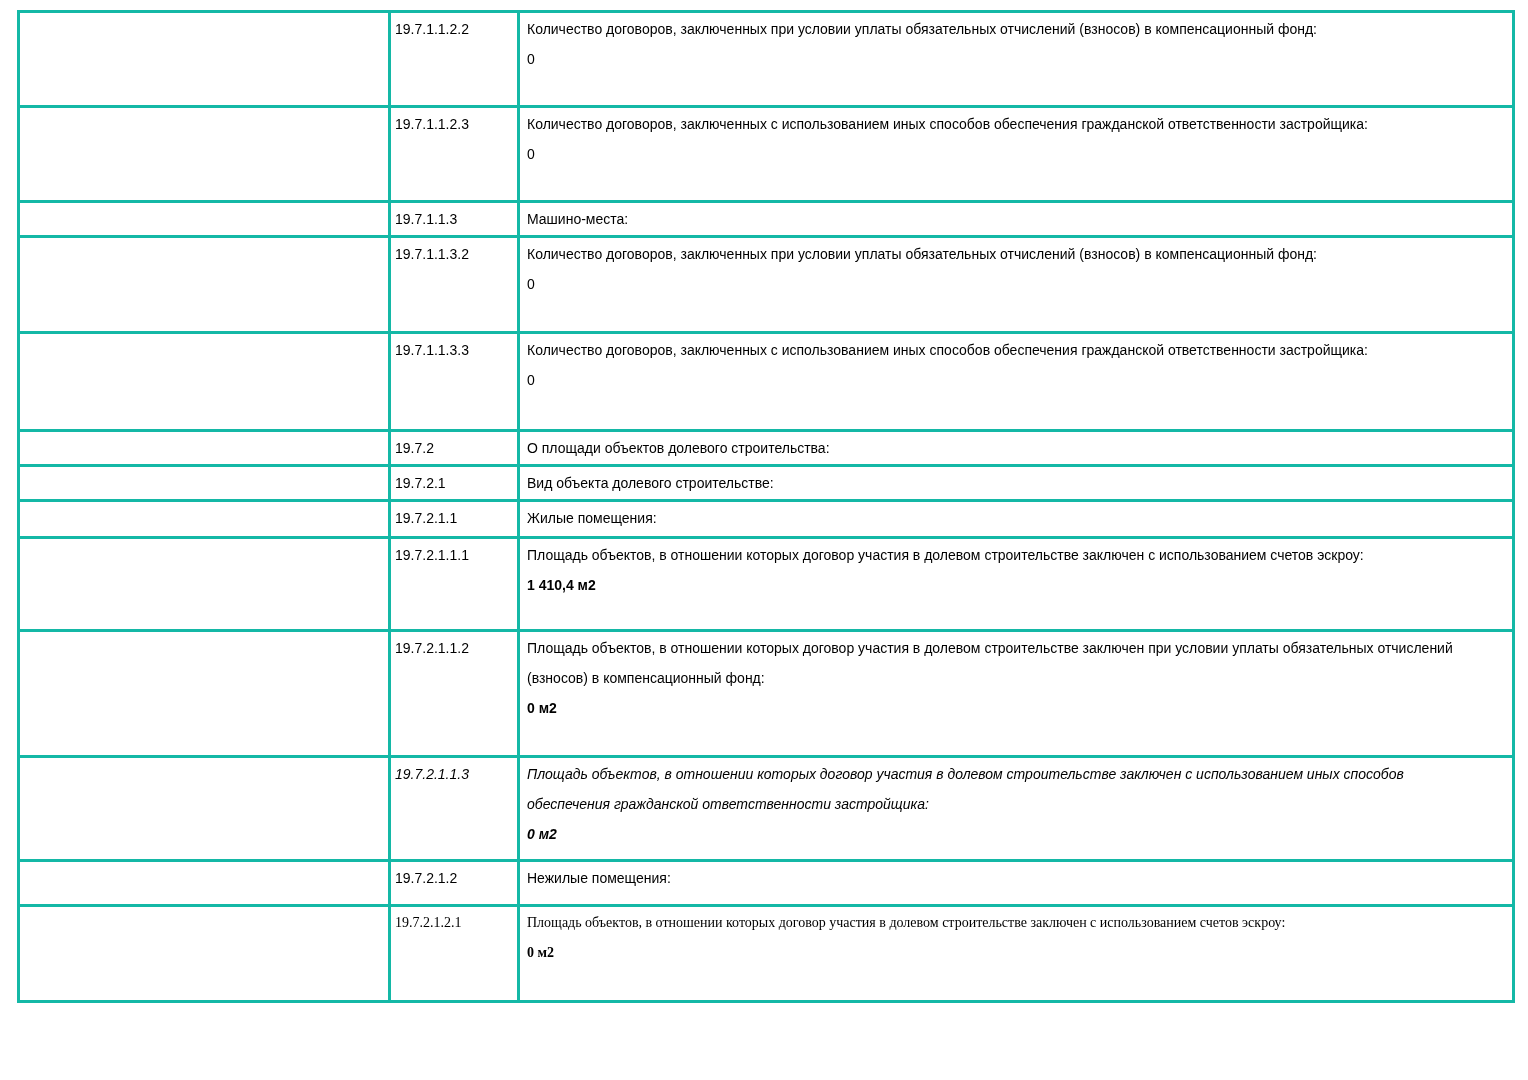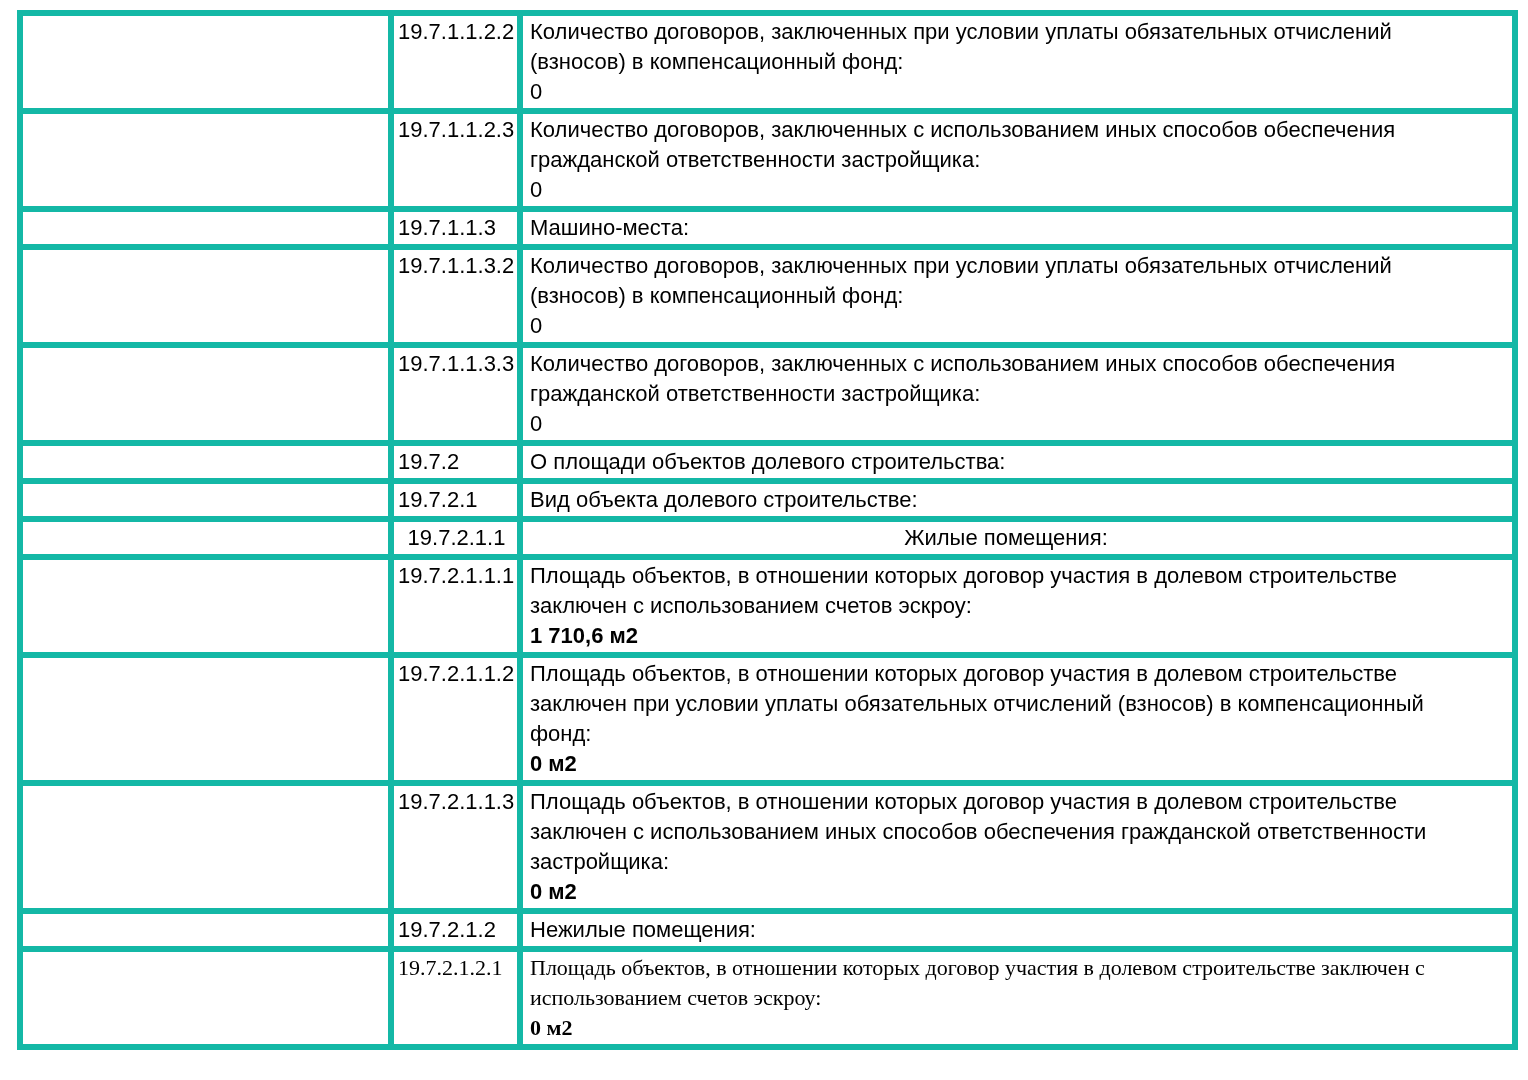--- a/index.html
+++ b/index.html
@@ -17,22 +17,22 @@
     left: 17px;
     top: 10px;
   }
   table.decl-table {
     border-collapse: collapse;
     table-layout: fixed;
     width: 1495px;
     background: #ffffff;
   }
   table.decl-table td {
-    border: 6px solid #14b8a6;
-    font-size: 22px;
+    border: 3px solid #14b8a6;
+    font-size: 14px;
     line-height: 30px;
     vertical-align: top;
     overflow: hidden;
   }
   td.col-group {
     padding: 1px 4px;
   }
   td.col-code {
     vertical-align: middle;
     padding: 1px 2px 1px 4px;
@@ -105,53 +105,53 @@
     </td>
   </tr>
         <tr style="height: 34px; padding-left: 36px;">
     <td class="col-group"></td>
     <td class="col-code">19.7.2.1</td>
     <td class="col-content">
       <span class="row-label">Вид объекта долевого строительстве:</span>
       
     </td>
   </tr>
-        <tr style="height: 37px; text-align: center;">
+        <tr style="height: 37px;">
     <td class="col-group"></td>
     <td class="col-code">19.7.2.1.1</td>
     <td class="col-content">
       <span class="row-label">Жилые помещения:</span>
       
     </td>
   </tr>
         <tr style="height: 93px;">
     <td class="col-group"></td>
     <td class="col-code">19.7.2.1.1.1</td>
     <td class="col-content">
       <span class="row-label">Площадь объектов, в отношении которых договор участия в долевом строительстве заключен с использованием счетов эскроу:</span>
-      <div class="row-value bold">1 710,6 м2</div>
+      <div class="row-value bold">1 410,4 м2</div>
     </td>
   </tr>
         <tr style="height: 126px; margin-top: 8px;">
     <td class="col-group"></td>
     <td class="col-code">19.7.2.1.1.2</td>
     <td class="col-content">
       <span class="row-label">Площадь объектов, в отношении которых договор участия в долевом строительстве заключен при условии уплаты обязательных отчислений (взносов) в компенсационный фонд:</span>
       <div class="row-value bold">0 м2</div>
     </td>
   </tr>
-        <tr style="height: 104px;">
+        <tr style="height: 104px; font-style: italic;">
     <td class="col-group"></td>
     <td class="col-code">19.7.2.1.1.3</td>
     <td class="col-content">
       <span class="row-label">Площадь объектов, в отношении которых договор участия в долевом строительстве заключен с использованием иных способов обеспечения гражданской ответственности застройщика:</span>
       <div class="row-value bold">0 м2</div>
     </td>
   </tr>
-        <tr style="height: 35px;">
+        <tr style="height: 45px;">
     <td class="col-group"></td>
     <td class="col-code">19.7.2.1.2</td>
     <td class="col-content">
       <span class="row-label">Нежилые помещения:</span>
       
     </td>
   </tr>
         <tr style="height: 96px; font-family: Liberation Serif, serif;">
     <td class="col-group"></td>
     <td class="col-code">19.7.2.1.2.1</td>

